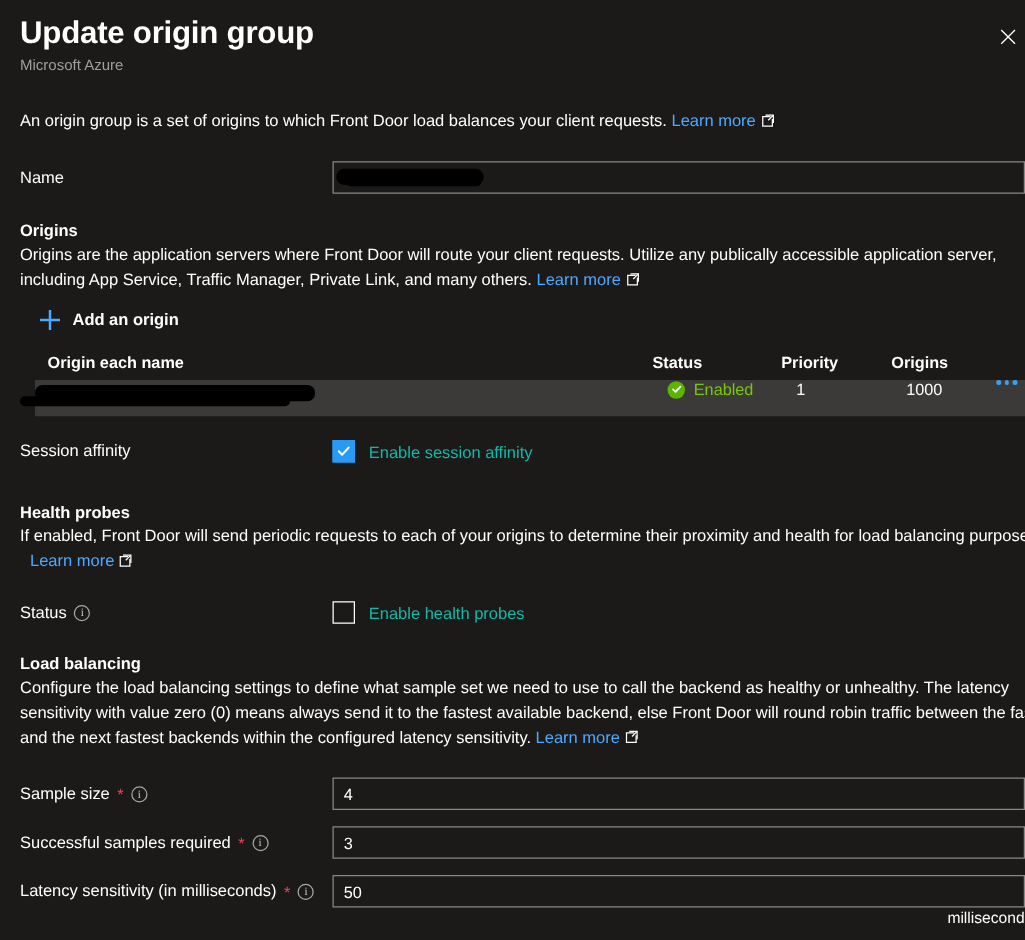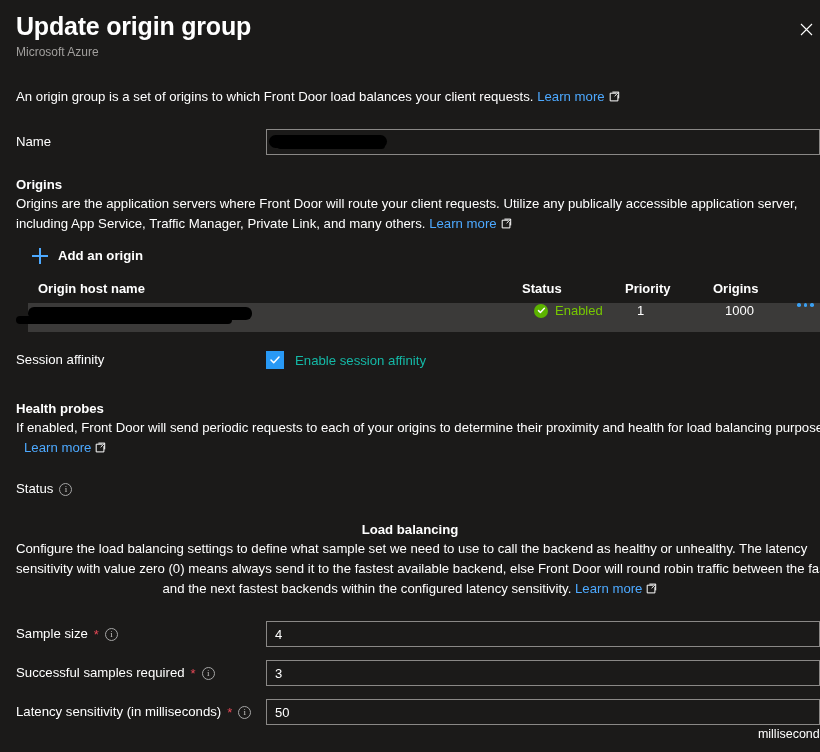--- a/index.html
+++ b/index.html
@@ -219,21 +219,21 @@
             </svg></span>
       </div>
 
       <div class="addbtn">
         <span class="plus"></span>
         <span>Add an origin</span>
       </div>
 
       <div class="tbl">
         <div class="tbl-head">
-          <div class="c-host">Origin host name</div>
+          <div class="c-host">Origin each name</div>
           <div class="c-status">Status</div>
           <div class="c-prio">Priority</div>
           <div class="c-weight">Origins</div>
           <div class="c-more"></div>
         </div>
 
         <div class="tbl-row">
           <div class="c-host">
             <span></span>
             <span class="row-redact"></span>
@@ -285,23 +285,27 @@
               <path d="M7.4 2.2H1.2v7.7h7.7V4.1" stroke="#ffffff" stroke-width="1" fill="none"></path>
             </svg></span>
       </div>
     </div>
 
     <div class="frow" style="margin-top:22px;">
       <div class="flabel">
         <span>Status</span>
         <span class="info">i</span>
       </div>
-    </div>
-
-    <div class="sect" style="margin-top:22px;text-align:center;">
+      <div class="cbrow">
+        <span class="cb-off"></span>
+        <span class="cb-label">Enable health probes</span>
+      </div>
+    </div>
+
+    <div class="sect" style="margin-top:22px;">
       <div class="sect-title">Load balancing</div>
       <div class="sect-desc nowrap-line">Configure the load balancing settings to define what sample set we need to use to call the backend as healthy or unhealthy. The latency</div>
       <div class="sect-desc nowrap-line">sensitivity with value zero (0) means always send it to the fastest available backend, else Front Door will round robin traffic between the fastest</div>
       <div class="sect-desc nowrap-line">
         <span>and the next fastest backends within the configured latency sensitivity.</span>
         <a class="lnk">Learn more</a><span class="extlink"><svg width="11" height="11" viewBox="0 0 11 11">
               <path d="M3.4 1.1h6.3v6.3" stroke="#ffffff" stroke-width="1" fill="none"></path>
               <path d="M9.5 1.3 L5.6 5.2" stroke="#ffffff" stroke-width="1" fill="none"></path>
               <path d="M7.4 2.2H1.2v7.7h7.7V4.1" stroke="#ffffff" stroke-width="1" fill="none"></path>
             </svg></span>

